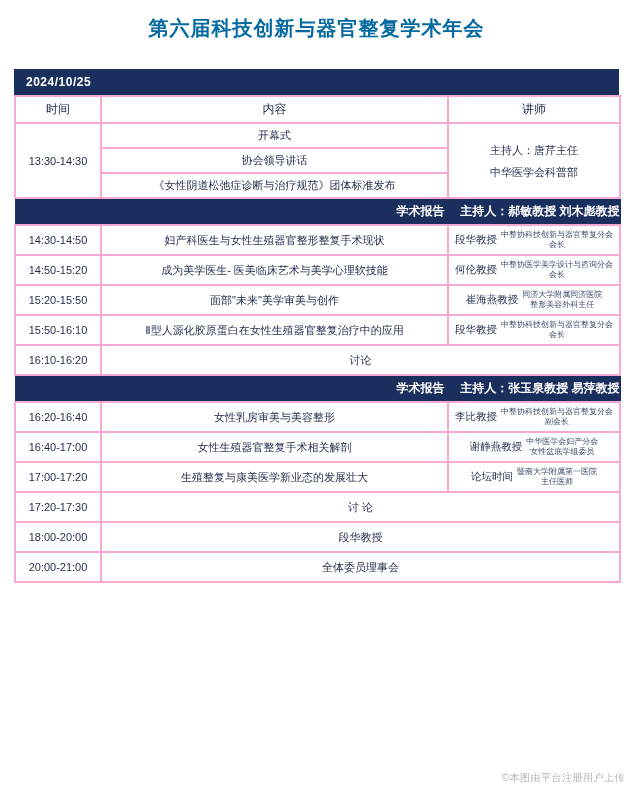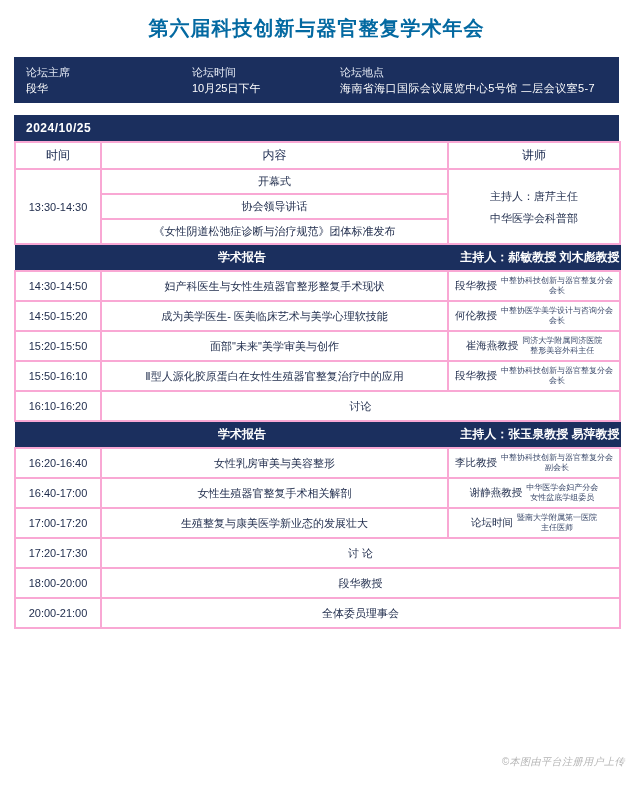--- a/index.html
+++ b/index.html
@@ -120,59 +120,44 @@
     text-align: center;
   }
   tr.section td {
     background: #1b2f5e;
     color: #ffffff;
     font-size: 12px;
     font-weight: bold;
     height: 24px;
     border: 1px solid #1b2f5e;
   }
-  tr.section td.sec-left { text-align: center; padding-left: 24px; }
+  tr.section td.sec-left { text-align: right; padding-left: 24px; }
   tr.section td.sec-right { text-align: right; padding-right: 0; }
   td.host-cell {
     line-height: 22px;
     font-size: 11px;
   }
   .watermark {
     position: absolute;
     right: 8px;
-    bottom: 20px;
+    bottom: 4px;
     font-size: 10px;
     color: #b4b4b4;
     letter-spacing: 0.5px;
-    font-style: italic;
   }
 </style>
 </head>
 <body>
 
 <div class="page">
 
   <div class="title-bar">
     <div class="title">第六届科技创新与器官整复学术年会</div>
   </div>
 
-  <div class="meta-bar">
-    <div class="meta-cell c1">
-      <div class="lbl">论坛主席</div>
-      <div class="val">段华</div>
-    </div>
-    <div class="meta-cell c2">
-      <div class="lbl">论坛时间</div>
-      <div class="val">10月25日下午</div>
-    </div>
-    <div class="meta-cell c3">
-      <div class="lbl">论坛地点</div>
-      <div class="val">海南省海口国际会议展览中心5号馆  二层会议室5-7</div>
-    </div>
-  </div>
 
   <div class="date-bar">2024/10/25</div>
 
   <table class="agenda">
     <colgroup>
       <col class="col-time">
       <col class="col-content">
       <col class="col-speaker">
     </colgroup>
     <tbody>

